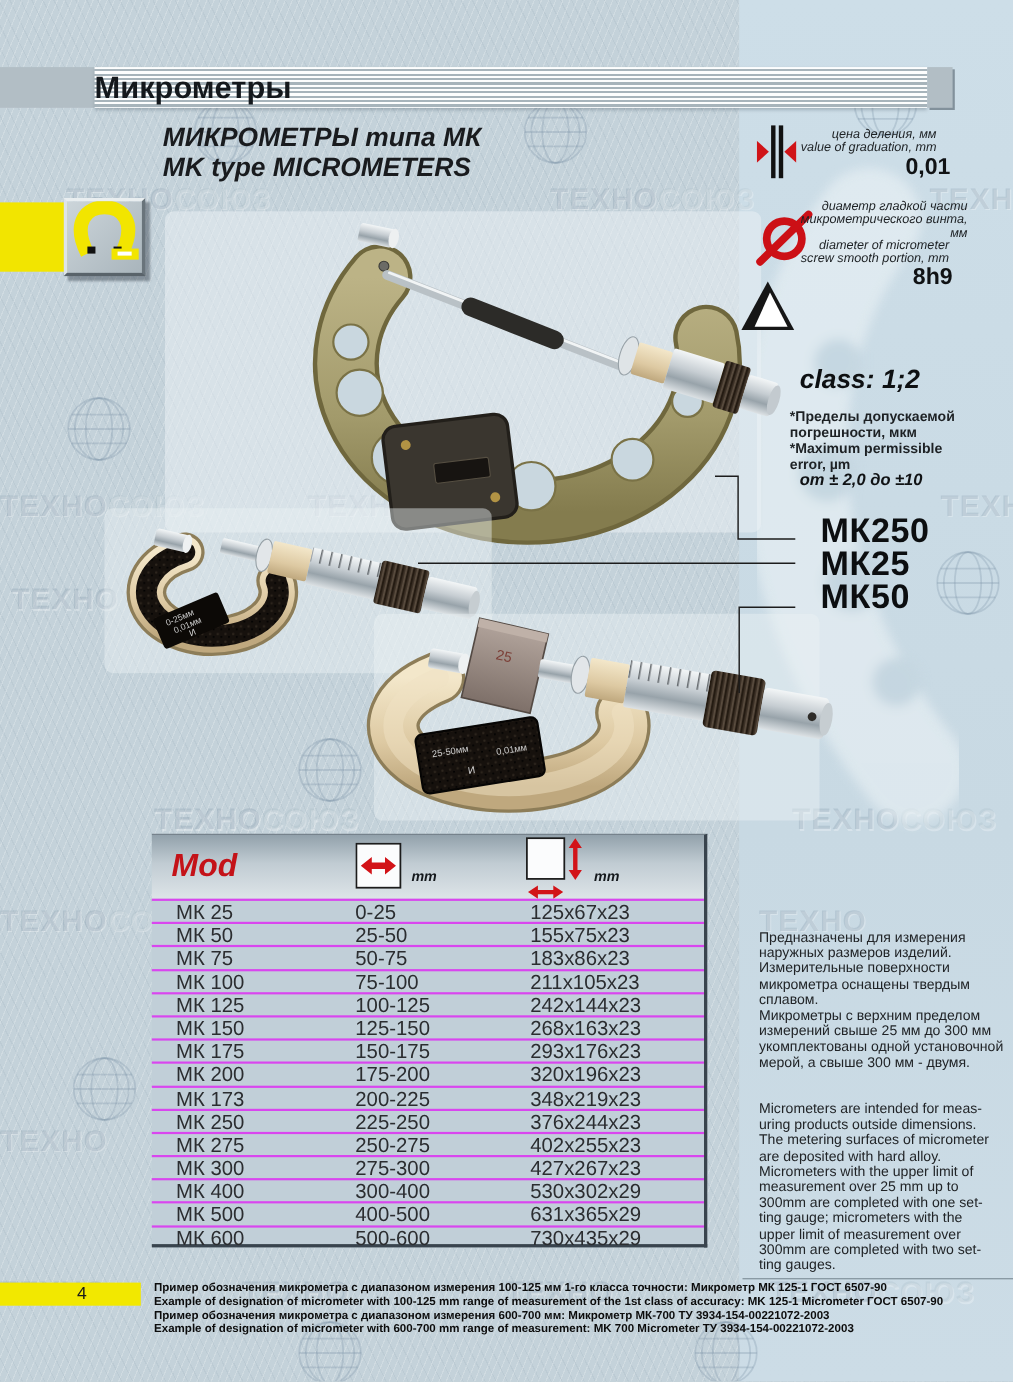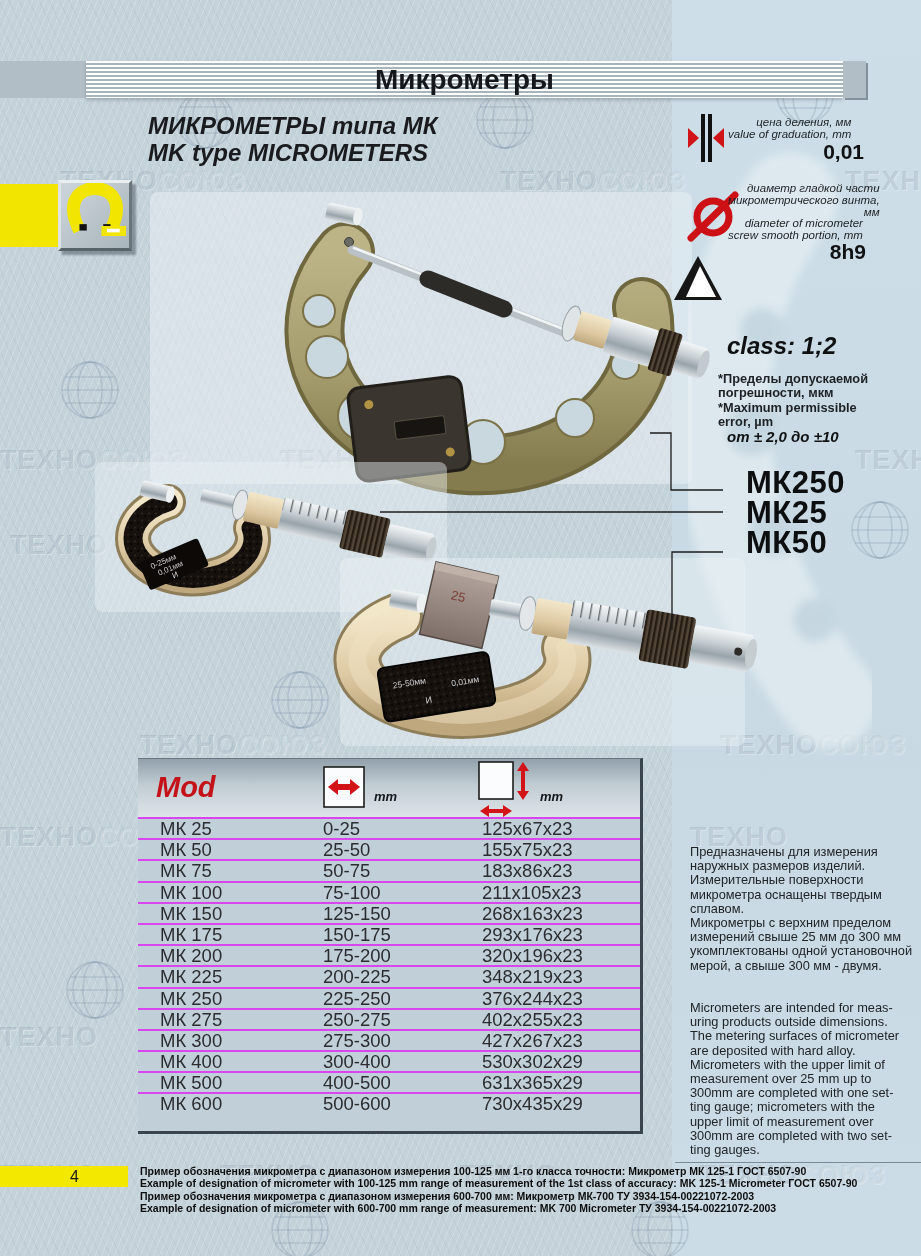--- a/index.html
+++ b/index.html
@@ -29,21 +29,21 @@
 
   .z5 { z-index:5; }
 
   
   .hdr-cap-l { left:0; top:61px; width:86px; height:37px; background:#b2bec5; }
   .hdr-stripes { left:86px; top:61px; width:757px; height:37px;
     background: repeating-linear-gradient(180deg, #fdfefe 0 2px, #a7b4bb 2px 4px);
     box-shadow: 0 2px 3px rgba(80,95,105,.35); }
   .hdr-cap-r { left:843px; top:61px; width:23px; height:37px; background:#b2bec5;
     box-shadow: 2px 2px 0 rgba(70,82,92,.55); }
-  .hdr-title { left:86px; top:64px; width:757px; text-align:center;
+  .hdr-title { left:86px; top:64px; width:757px; 
     font-size:28px; font-weight:bold; color:#14181c; }
 
   
   .title-block { left:148px; top:112px; font-size:24px; line-height:27px;
     font-weight:bold; font-style:italic; color:#191b1e; }
 
   
   .logo-tab { left:0; top:184px; width:62px; height:63px; background:#f2e500; }
   .logo-btn { left:58px; top:180px; width:74px; height:71px;
     background: linear-gradient(135deg,#ccd5da 0%, #a9b5bc 100%);
@@ -413,36 +413,41 @@
       <span class="c1">МК 75</span>
       <span class="c2">50-75</span>
       <span class="c3">183x86x23</span>
     </div>
   <div class="trow">
       <span class="c1">МК 100</span>
       <span class="c2">75-100</span>
       <span class="c3">211x105x23</span>
     </div>
   <div class="trow">
+      <span class="c1">МК 125</span>
+      <span class="c2">100-125</span>
+      <span class="c3">242x144x23</span>
+    </div>
+  <div class="trow">
       <span class="c1">МК 150</span>
       <span class="c2">125-150</span>
       <span class="c3">268x163x23</span>
     </div>
   <div class="trow">
       <span class="c1">МК 175</span>
       <span class="c2">150-175</span>
       <span class="c3">293x176x23</span>
     </div>
   <div class="trow">
       <span class="c1">МК 200</span>
       <span class="c2">175-200</span>
       <span class="c3">320x196x23</span>
     </div>
   <div class="trow">
-      <span class="c1">МК 225</span>
+      <span class="c1">МК 173</span>
       <span class="c2">200-225</span>
       <span class="c3">348x219x23</span>
     </div>
   <div class="trow">
       <span class="c1">МК 250</span>
       <span class="c2">225-250</span>
       <span class="c3">376x244x23</span>
     </div>
   <div class="trow">
       <span class="c1">МК 275</span>

